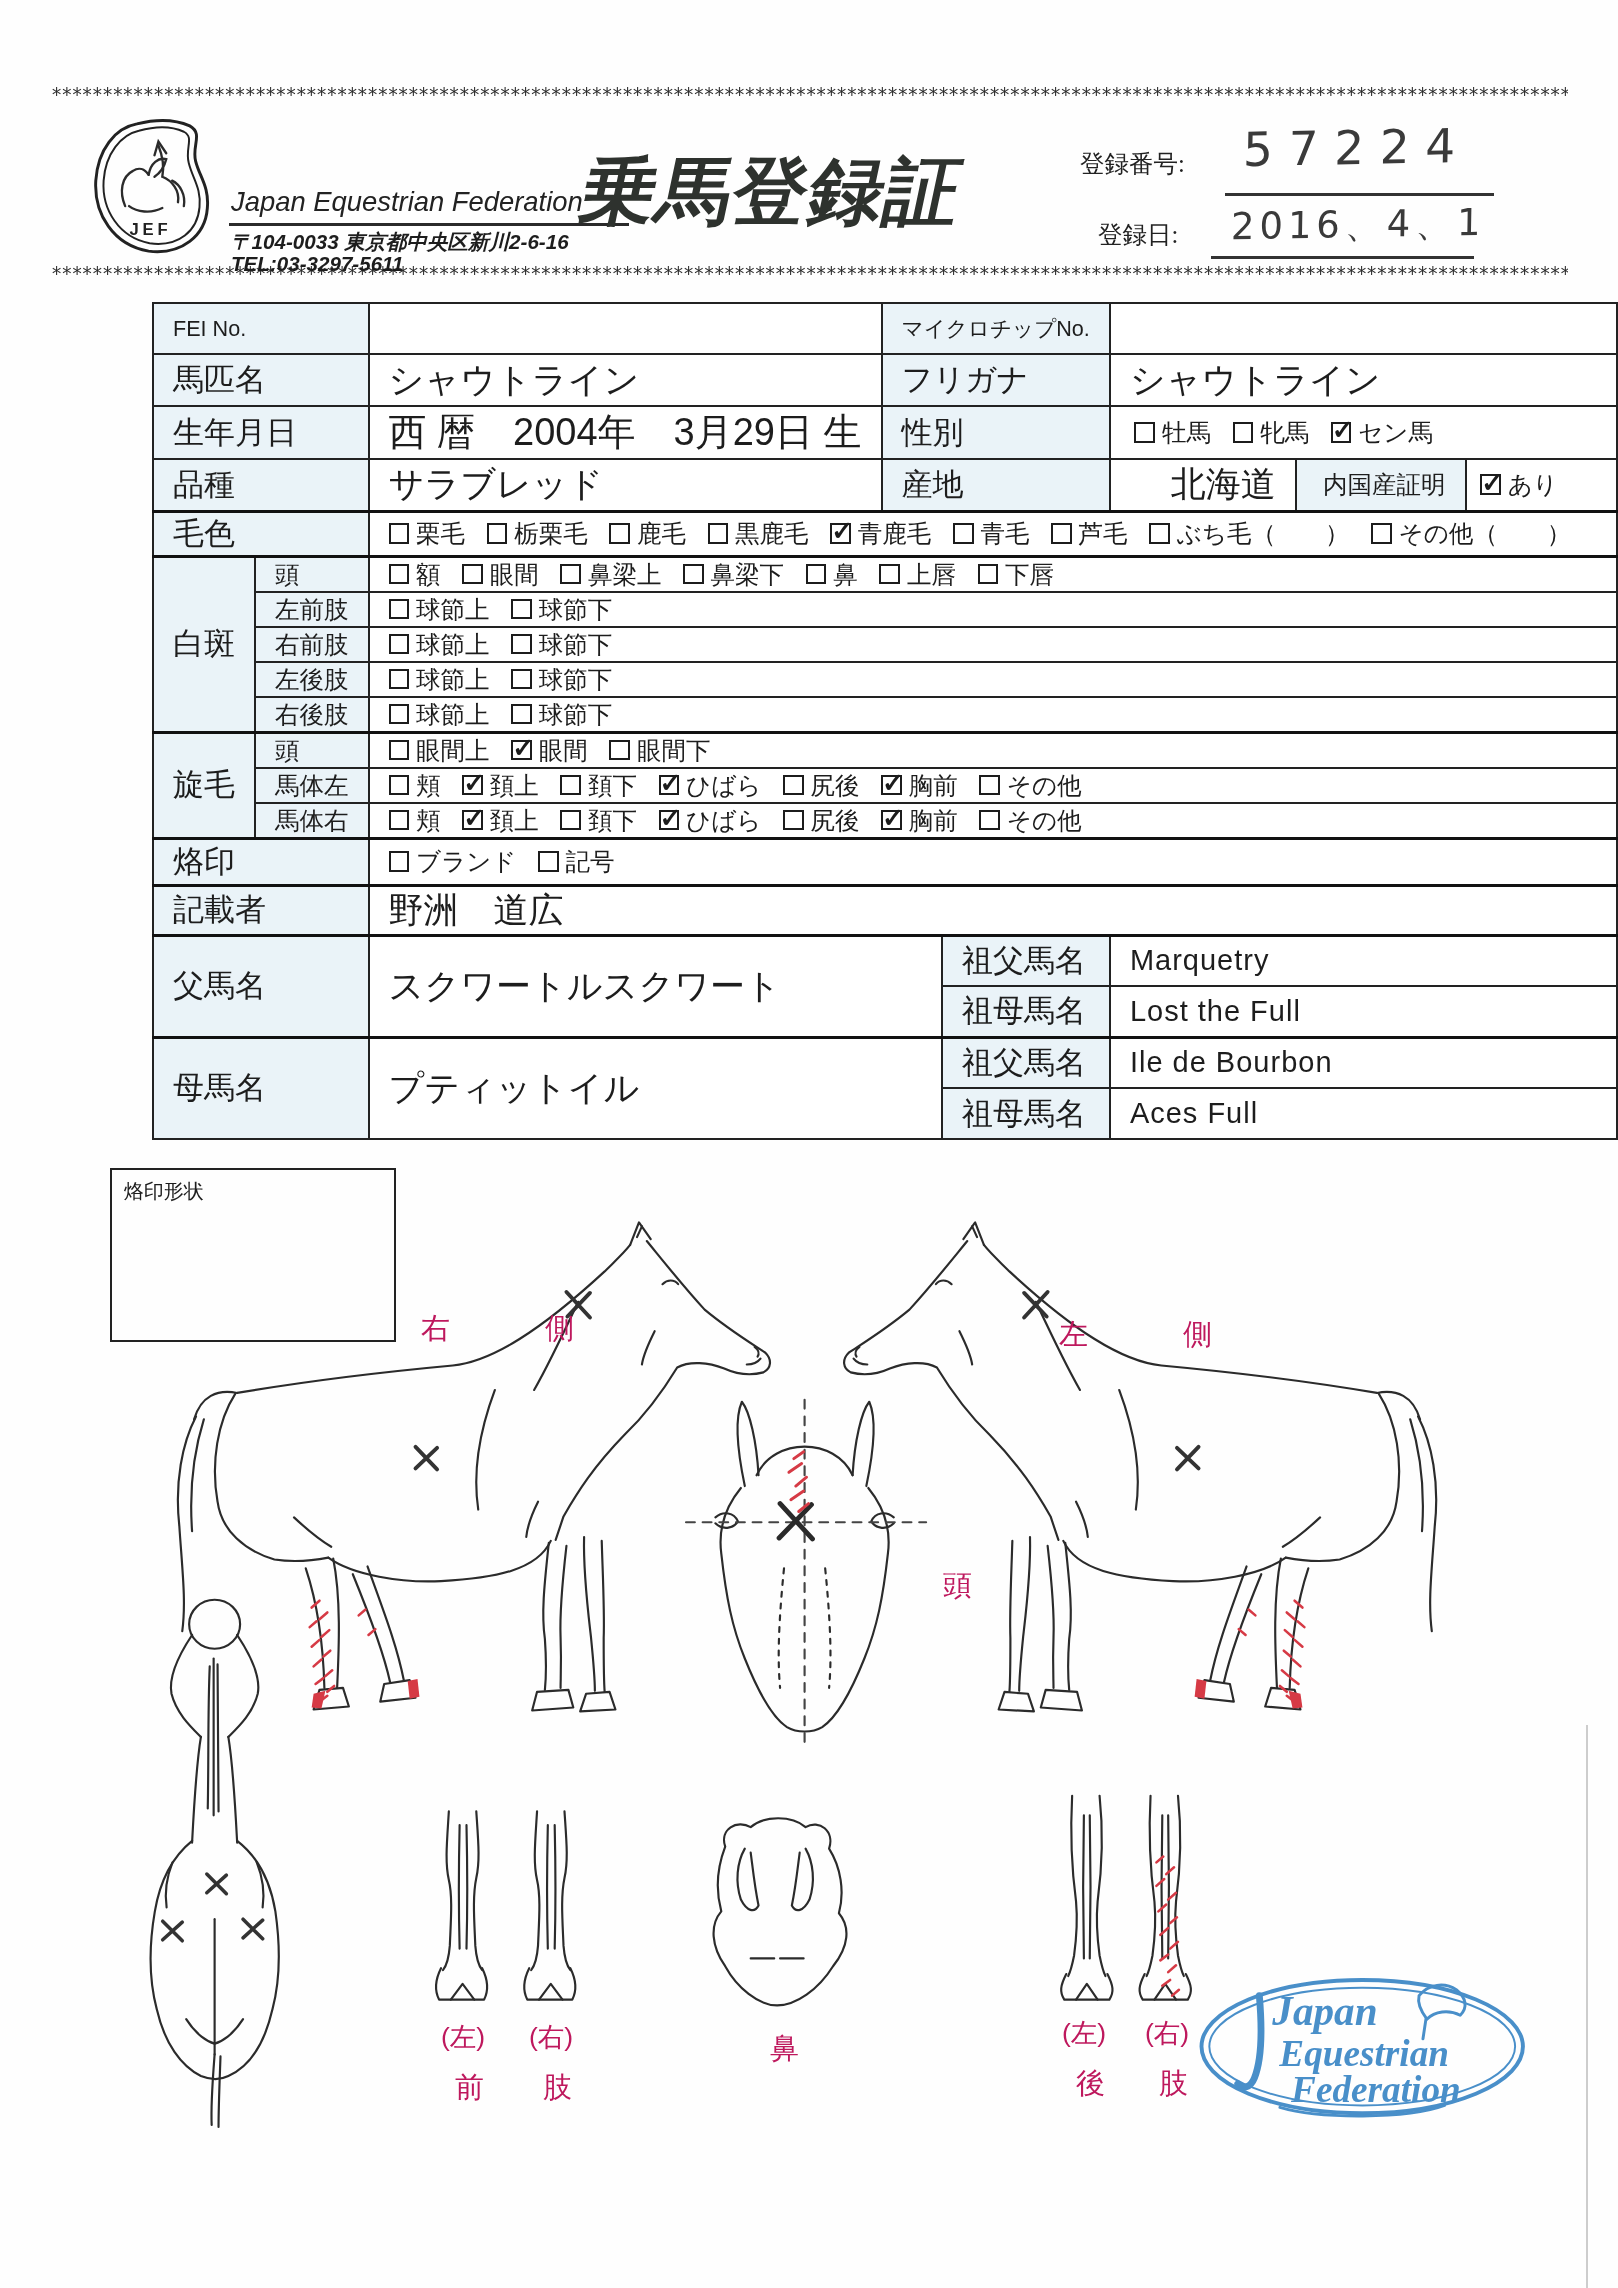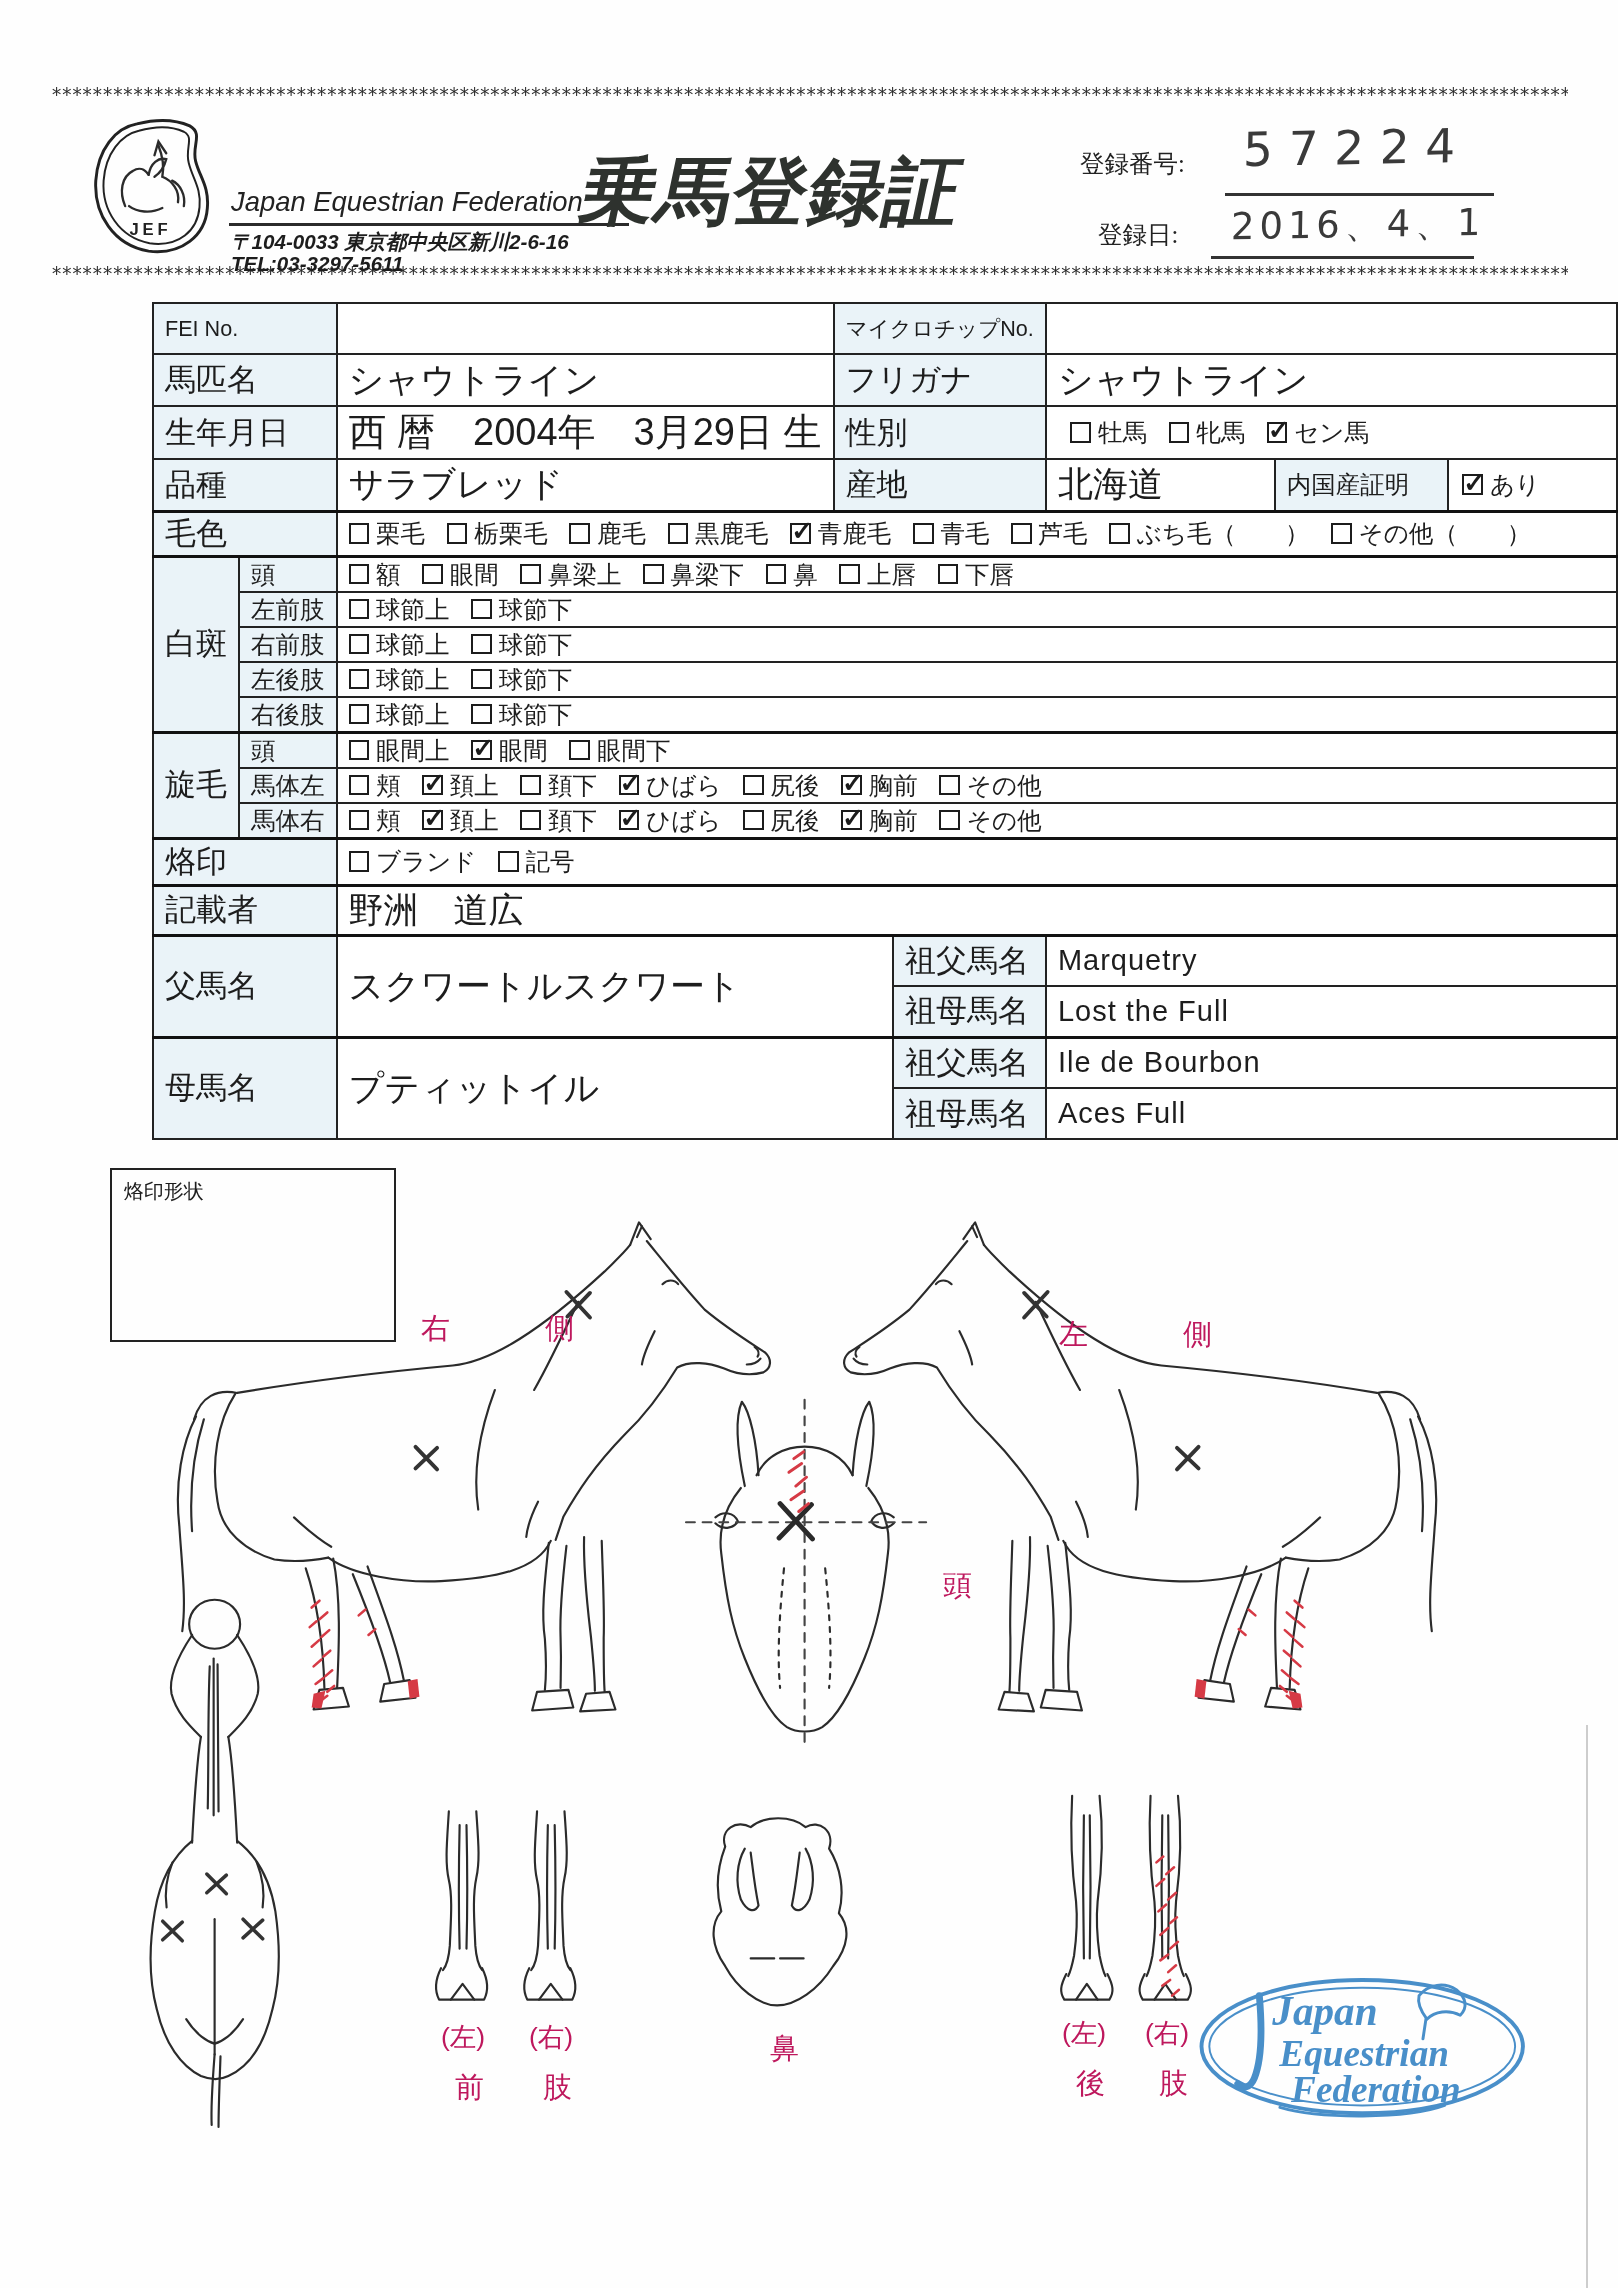--- a/index.html
+++ b/index.html
@@ -19,28 +19,28 @@
   .doc-title{left:582px;top:143px;font-size:74px;font-weight:bold;color:#2e322e;
              transform:skewX(-12deg);letter-spacing:2px;}
   .reg-label{font-size:24.5px;color:#222;font-family:Liberation Serif, serif;}
   .hand{font-family:"DejaVu Sans",sans-serif;color:#3a3a3a;transform:rotate(-1deg) skewX(-2deg);}
   .regno{left:1243px;top:120px;font-size:47px;letter-spacing:15.7px;}
   .regdate{left:1231px;top:200px;font-size:37px;letter-spacing:4.9px;}
   .uline{height:2.9px;background:#333;}
   
   table.cert{position:absolute;left:152px;top:302px;border-collapse:collapse;table-layout:fixed;
              background:#fff;}
-  table.cert td{border:2px solid #222;padding:0 11px;overflow:hidden;white-space:nowrap;}
+  table.cert td{border:2px solid #222;padding:0 19px;overflow:hidden;white-space:nowrap;}
   table.cert{border:2.9px solid #111;}
   td.lab{background:#eaf3f8;font-size:31px;}
   td.lab.sm{font-size:21.6px;}
   td.sub{background:#eaf3f8;font-size:24.5px;padding:0 3.9px;}
   td.val{font-size:35px;}
   td.val-en{font-size:29px;letter-spacing:1px;}
-  td.center{text-align:left;}
+  td.center{text-align:right;}
   tr.sec td{border-top:3.9px solid #111;}
   .opt{display:inline-flex;align-items:center;margin-right:21.6px;font-size:24.5px;white-space:nowrap;}
   .cbx{display:inline-block;width:16.7px;height:16.7px;border:2.5px solid #1c1c1c;margin-right:6.9px;
        position:relative;flex:none;}
   .cbx.checked::after{content:"\2713";position:absolute;left:-1px;top:-9.8px;font-size:26.5px;
        font-weight:bold;color:#1c1c1c;}
   
   .brandbox{left:110px;top:1168px;width:282px;height:170px;border:2.9px solid #222;}
   .brandbox .bl{position:absolute;left:11.8px;top:7.8px;font-size:20px;}
   .dlabel{font-size:29px;color:#be185d;white-space:nowrap;}

